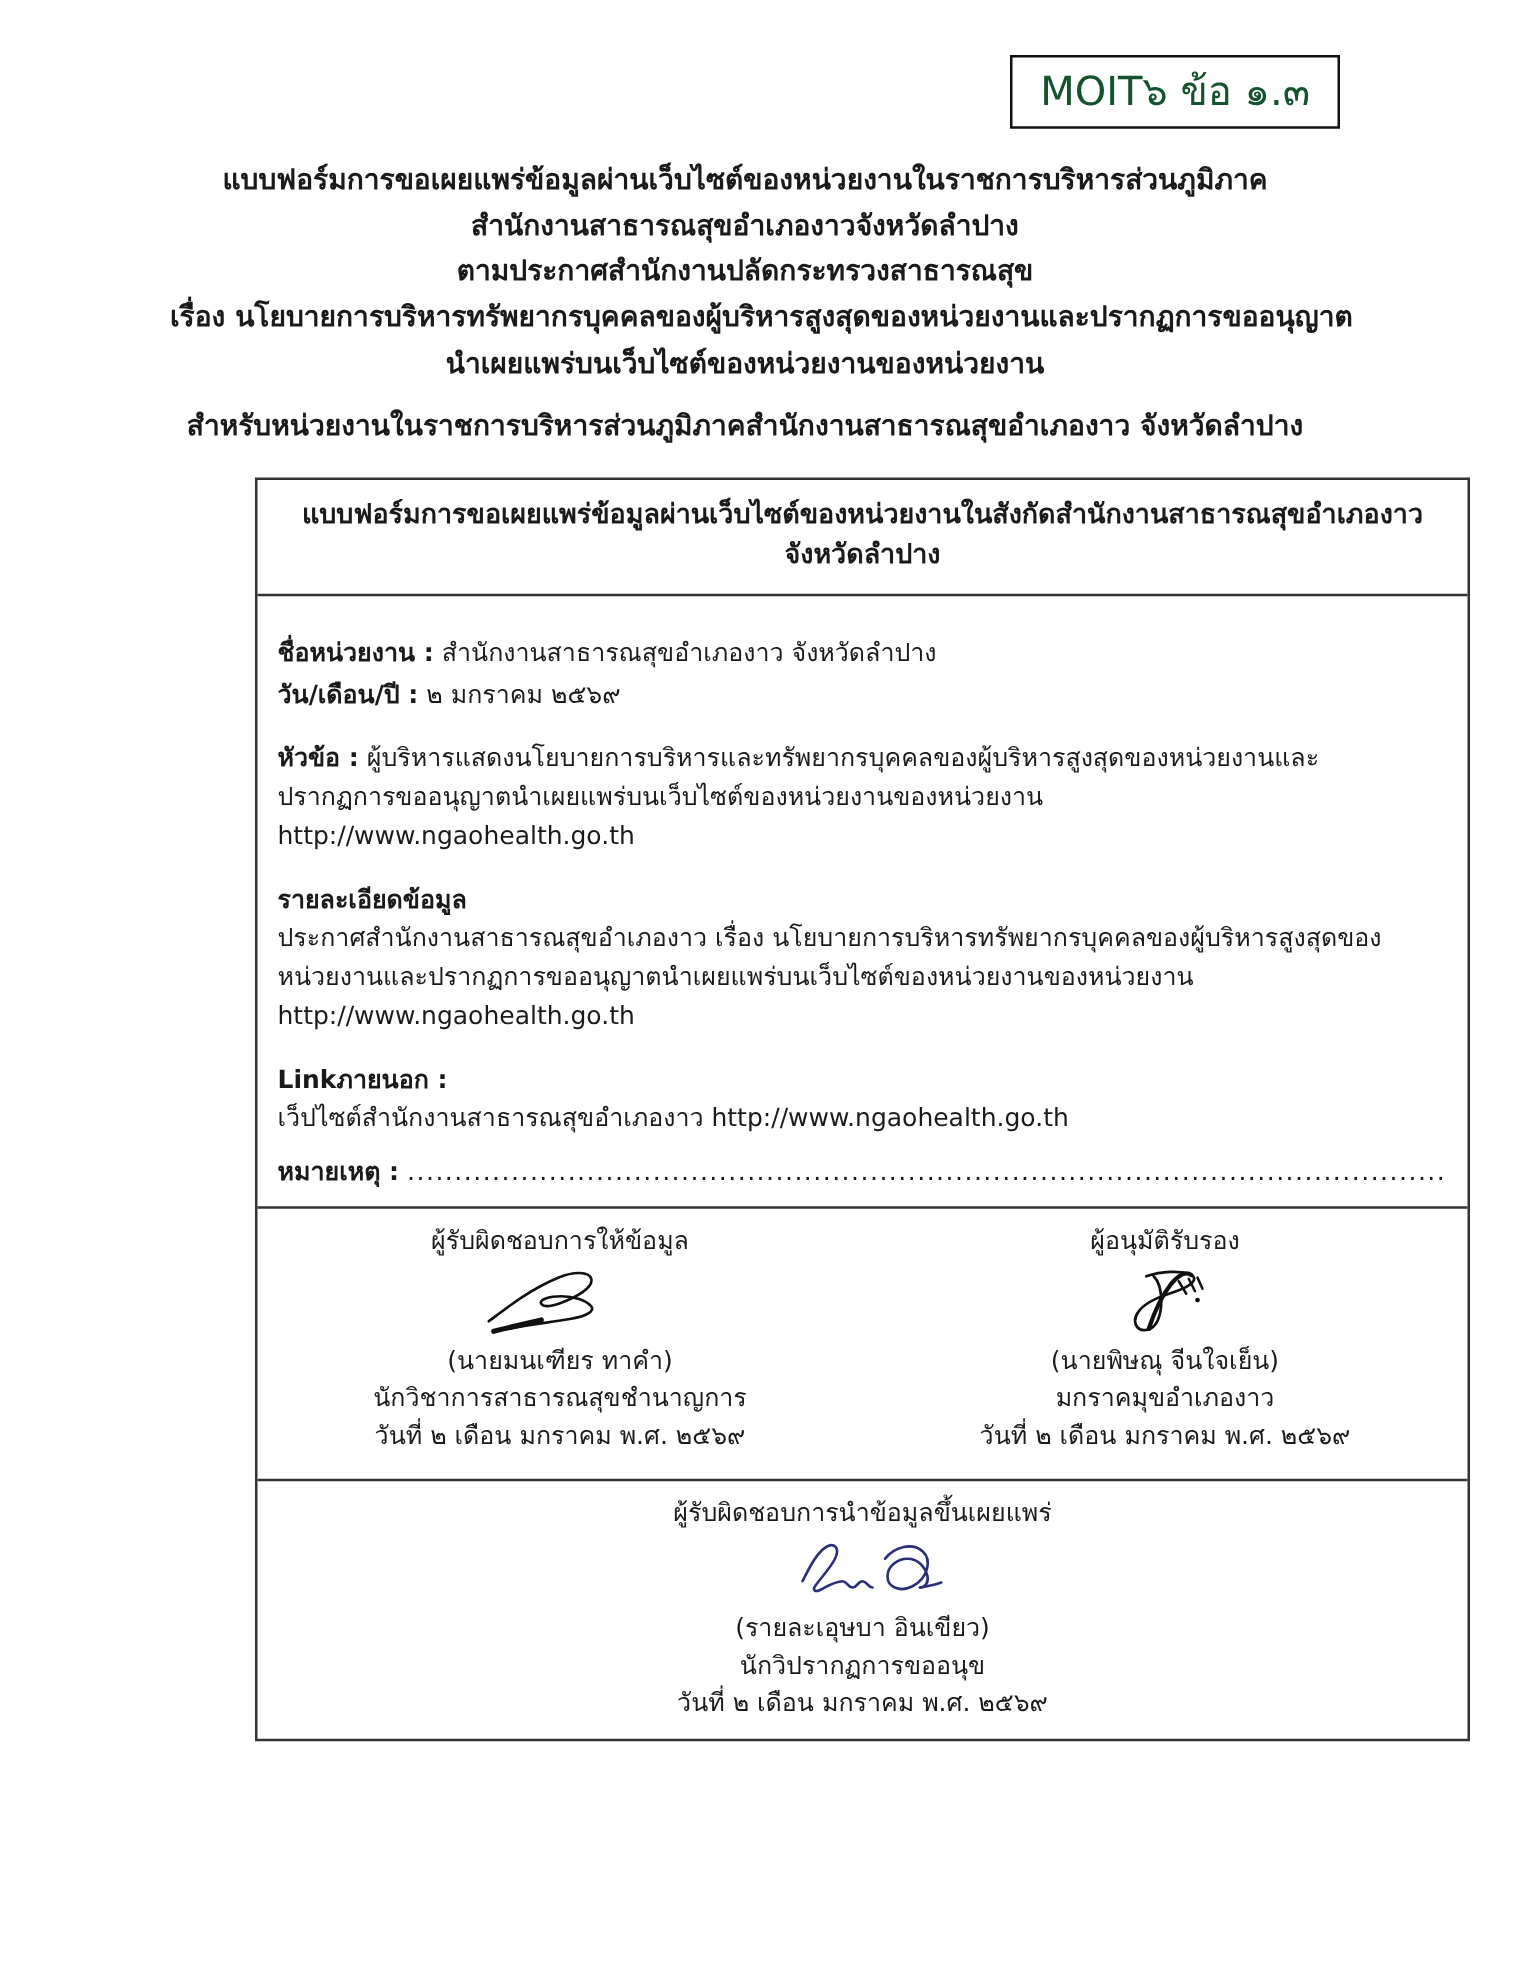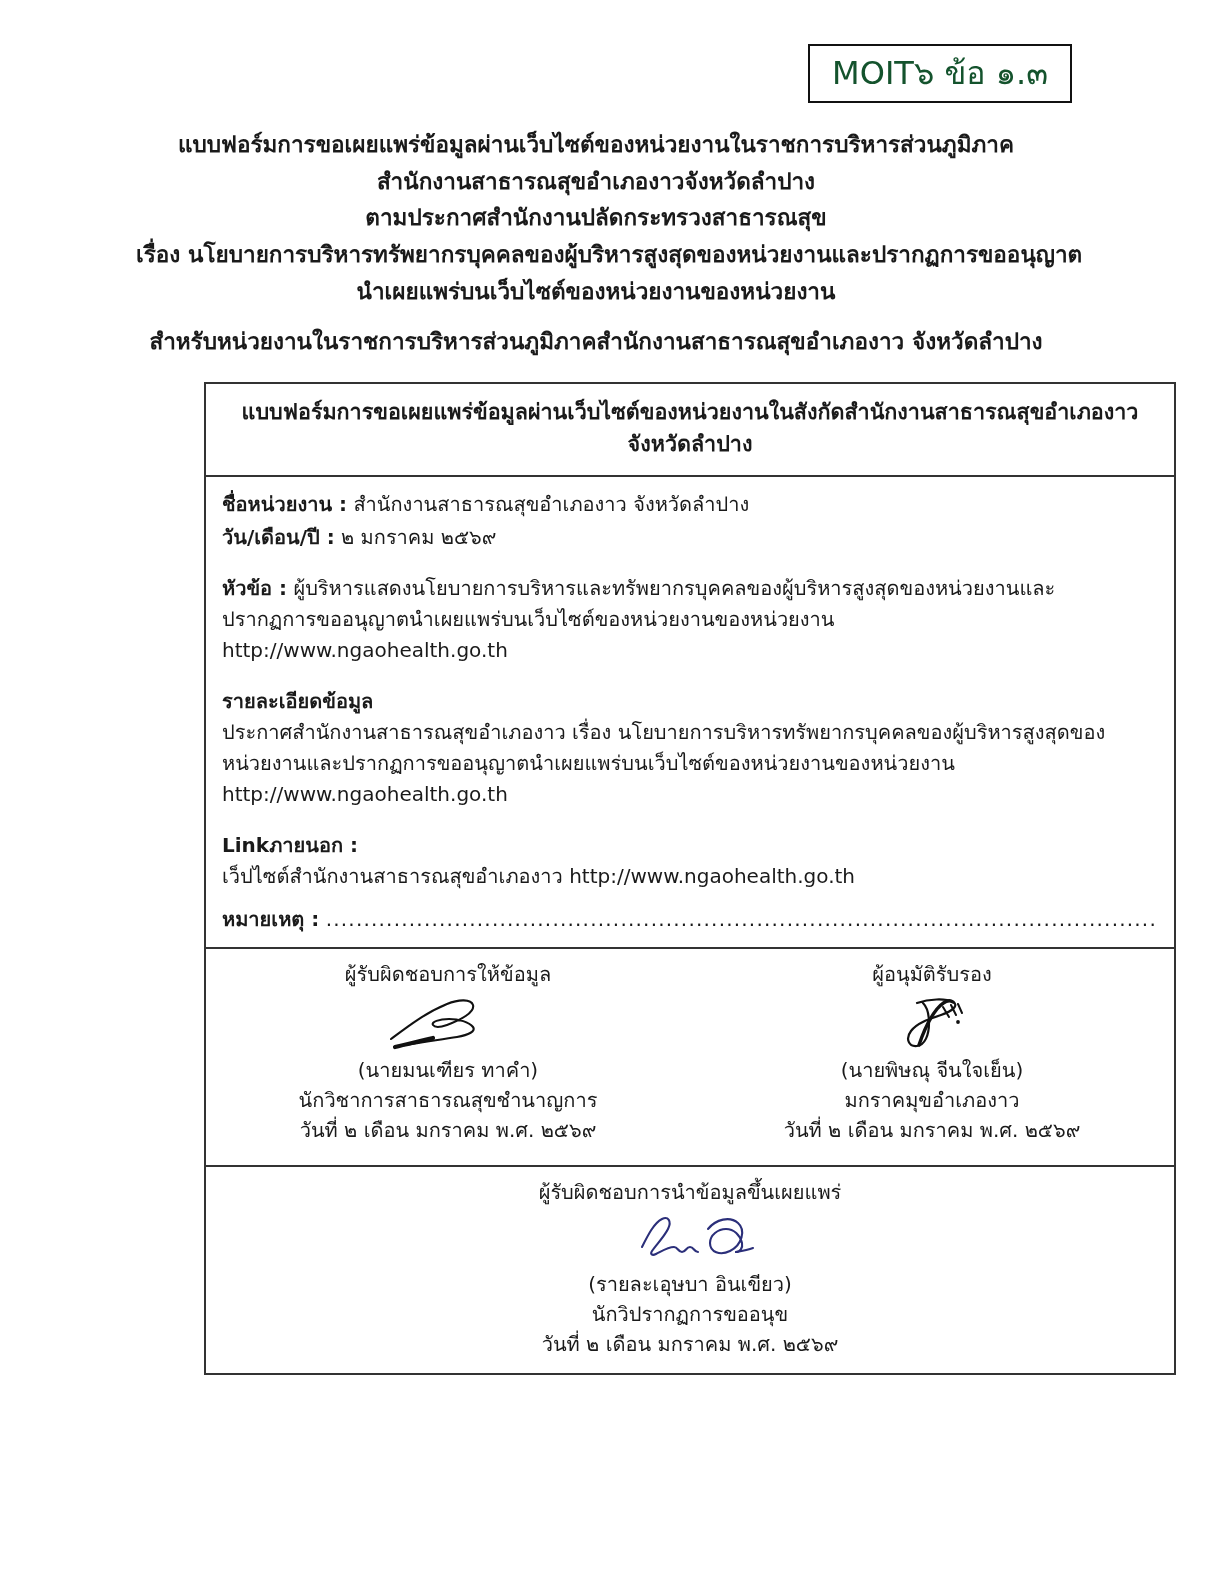--- a/index.html
+++ b/index.html
@@ -71,21 +71,21 @@
   .tbl-title {
     padding: 12px 16px 14px 16px;
     text-align: center;
     font-weight: bold;
     font-size: 21.5px;
     line-height: 1.5;
   }
 
   
   .tbl-body {
-    padding: 12px 16px 12px 16px;
+    padding: 30px 16px 12px 16px;
     font-size: 20px;
     line-height: 1.55;
   }
   .lbl {
     font-weight: bold;
   }
   .fld-line {
     margin-bottom: 2px;
     white-space: nowrap;
   }

